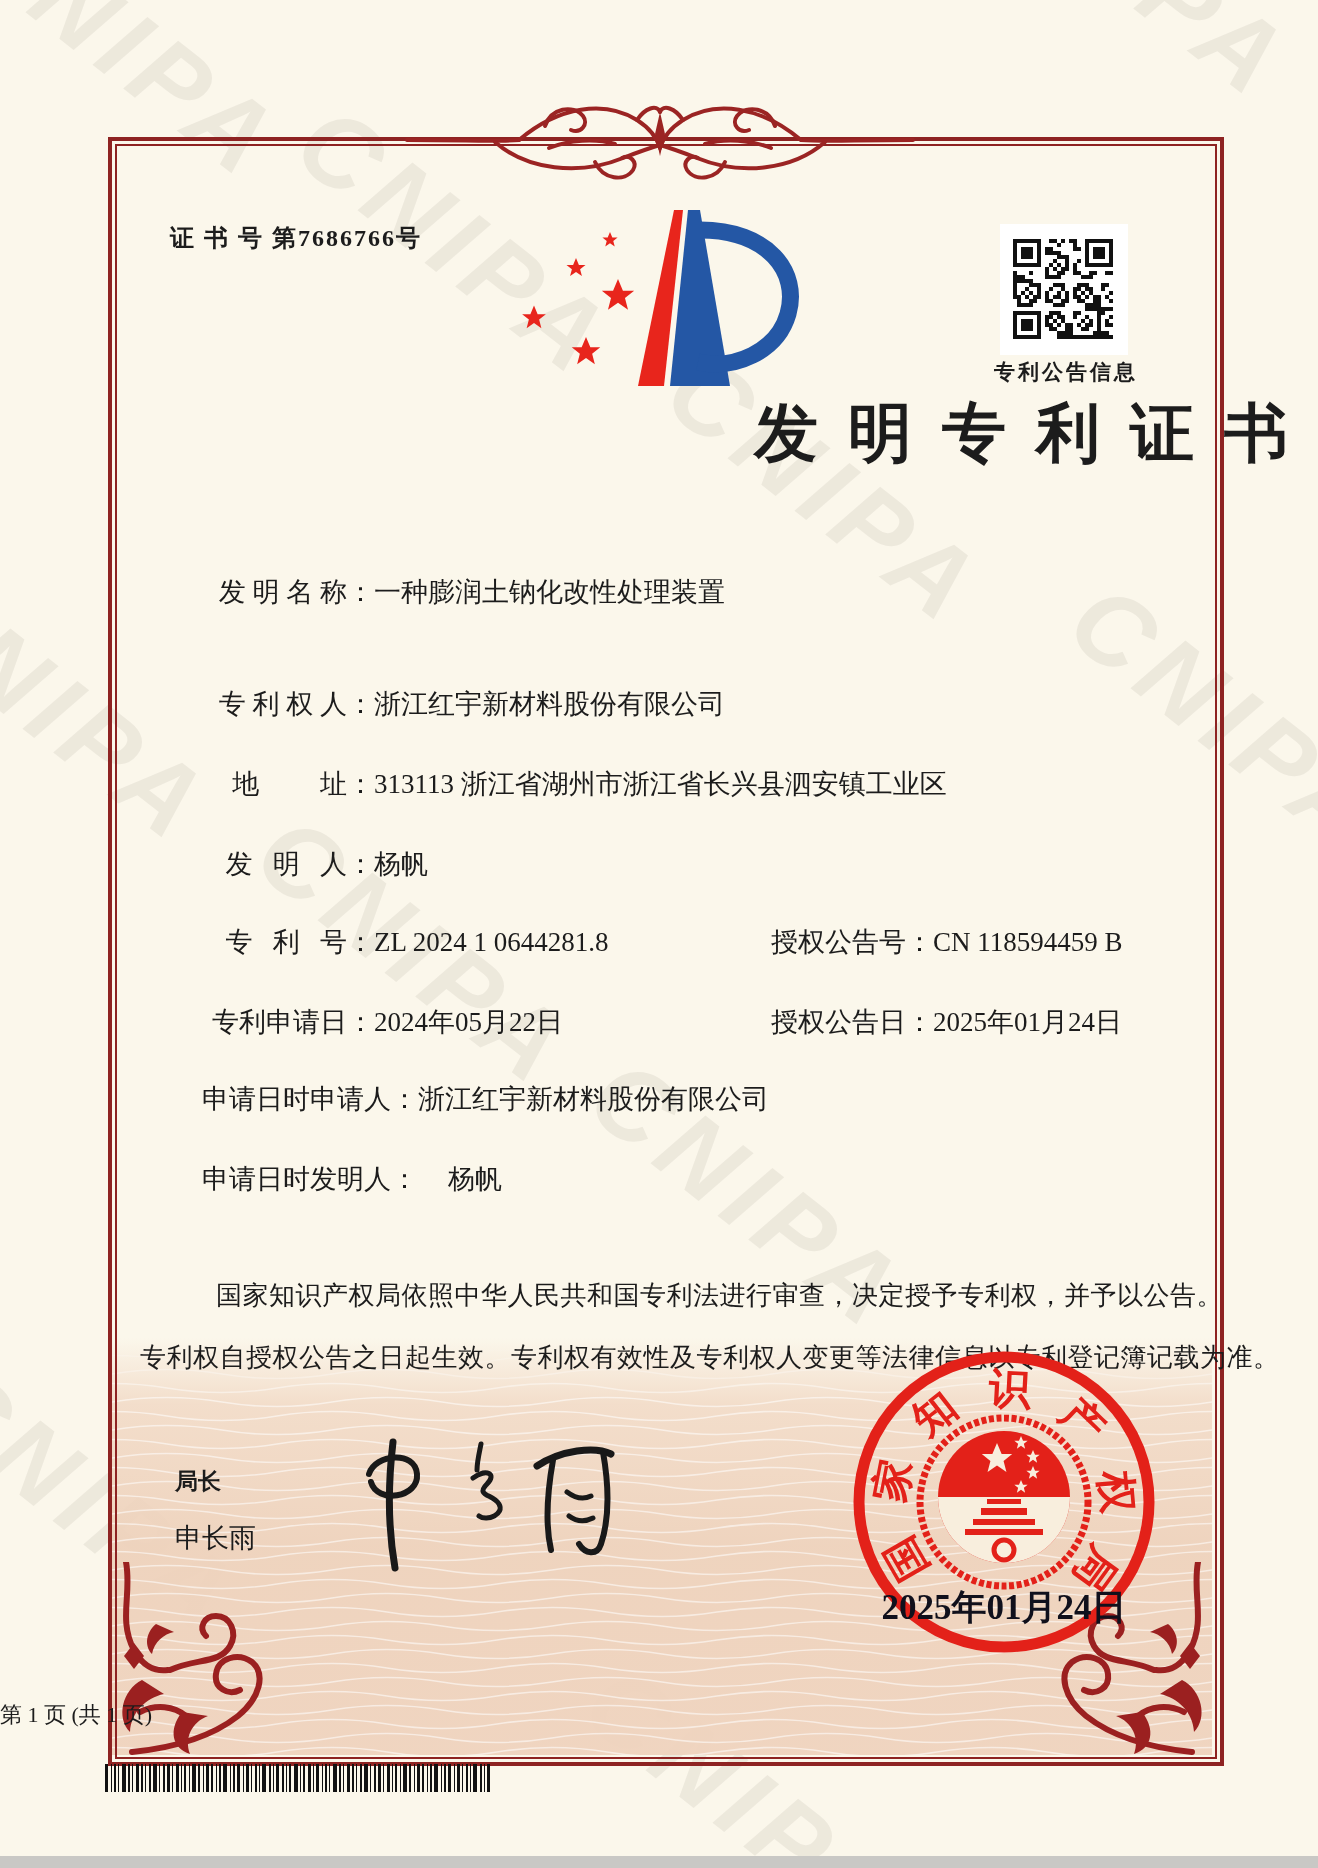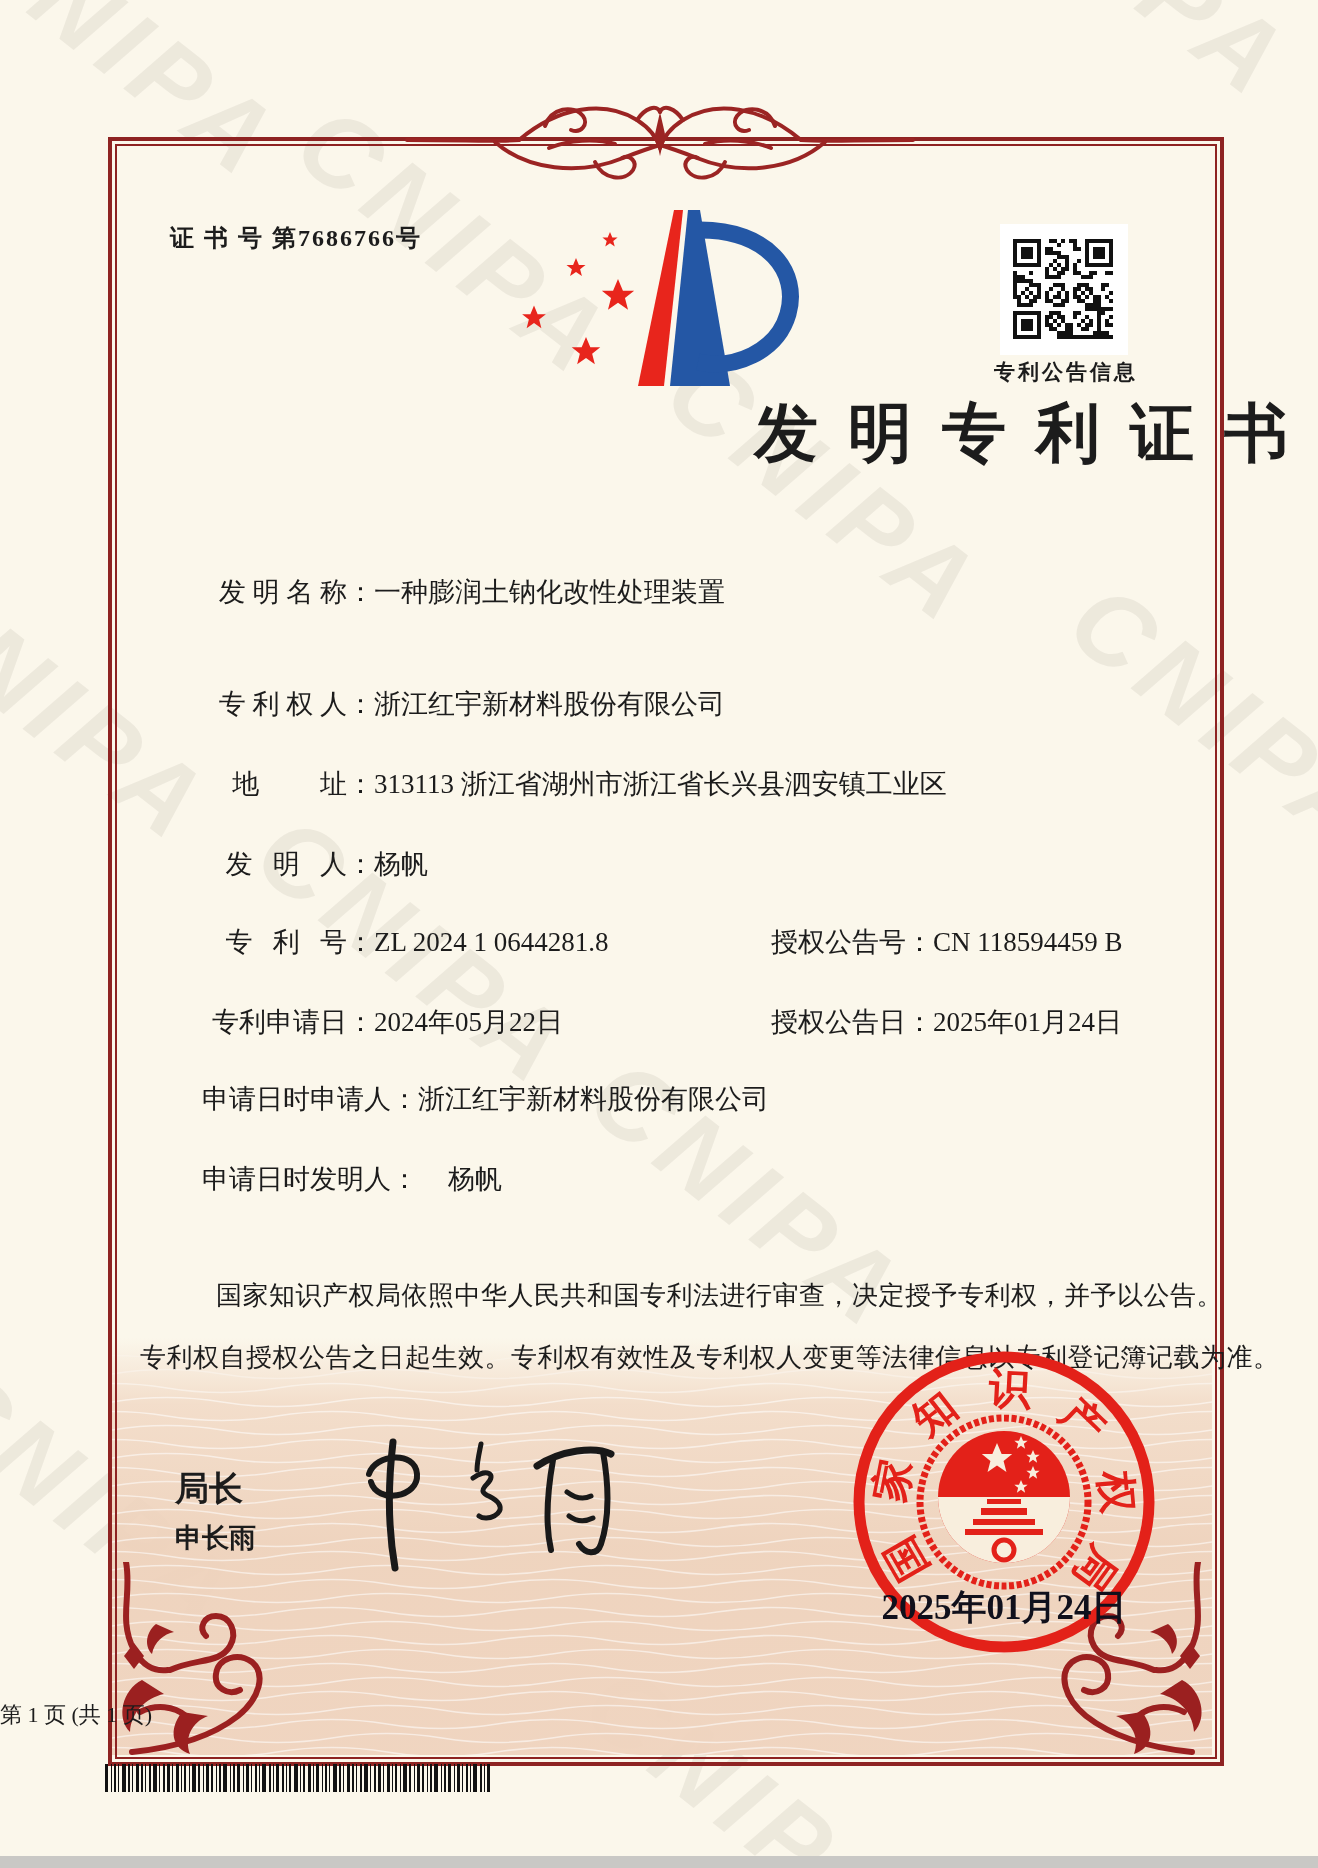--- a/index.html
+++ b/index.html
@@ -21,23 +21,23 @@
             letter-spacing:3px;font-weight:600;}
   .title{position:absolute;left:0;right:0;top:390px;text-align:right;font-size:64px;font-weight:700;
          letter-spacing:30px;text-indent:30px;white-space:nowrap;}
   
   .row{position:absolute;font-size:27px;white-space:pre;text-align:right;}
   .row .lbl{display:inline-block;width:172px;white-space:pre;}
   .row.rcol .lbl{width:174px;}
   
   .stmt{position:absolute;font-size:26px;white-space:nowrap;letter-spacing:0.5px;}
   
-  .sig-title{position:absolute;left:175px;top:1466px;font-size:34px;font-weight:600;
+  .sig-title{position:absolute;left:175px;top:1466px;font-size:23px;font-weight:600;
              font-family:"Liberation Sans", sans-serif;}
-  .sig-name{position:absolute;left:175px;top:1520px;font-size:27px;font-weight:700;
+  .sig-name{position:absolute;left:175px;top:1520px;font-size:27px;font-weight:400;
             font-family:"Liberation Sans", sans-serif;}
   .sig-hand{position:absolute;left:355px;top:1422px;}
   
   .seal{position:absolute;left:849px;top:1347px;width:310px;height:310px;}
   .seal-date{position:absolute;left:858px;top:1584px;width:292px;text-align:center;font-size:35px;
              font-weight:700;color:#10101c;}
   .footer-page{position:absolute;left:0;right:0;top:1700px;text-align:left;font-size:22px;white-space:pre;}
   .barcode{position:absolute;left:105px;top:1764px;}
   .bottom-strip{position:absolute;left:0;top:1856px;width:1318px;height:12px;background:#c9c8c5;}
   .waves{position:absolute;left:112px;top:1338px;pointer-events:none;}

